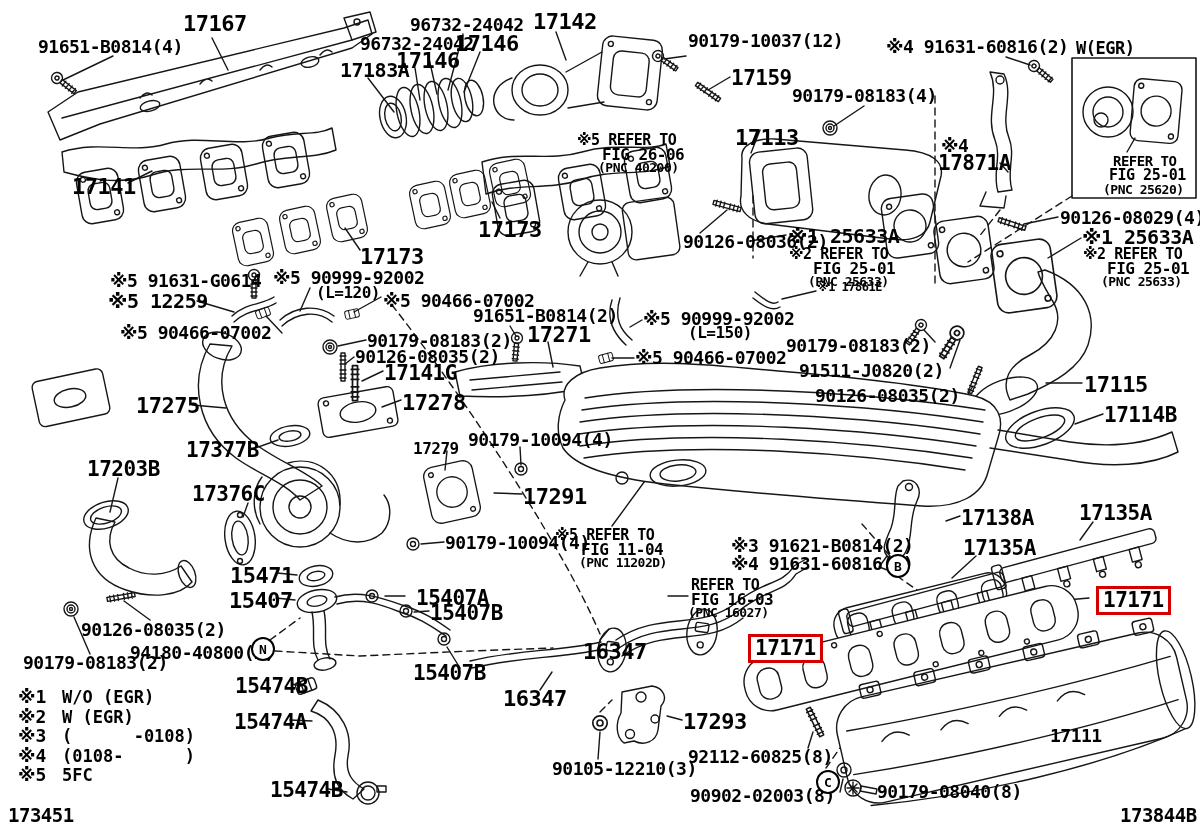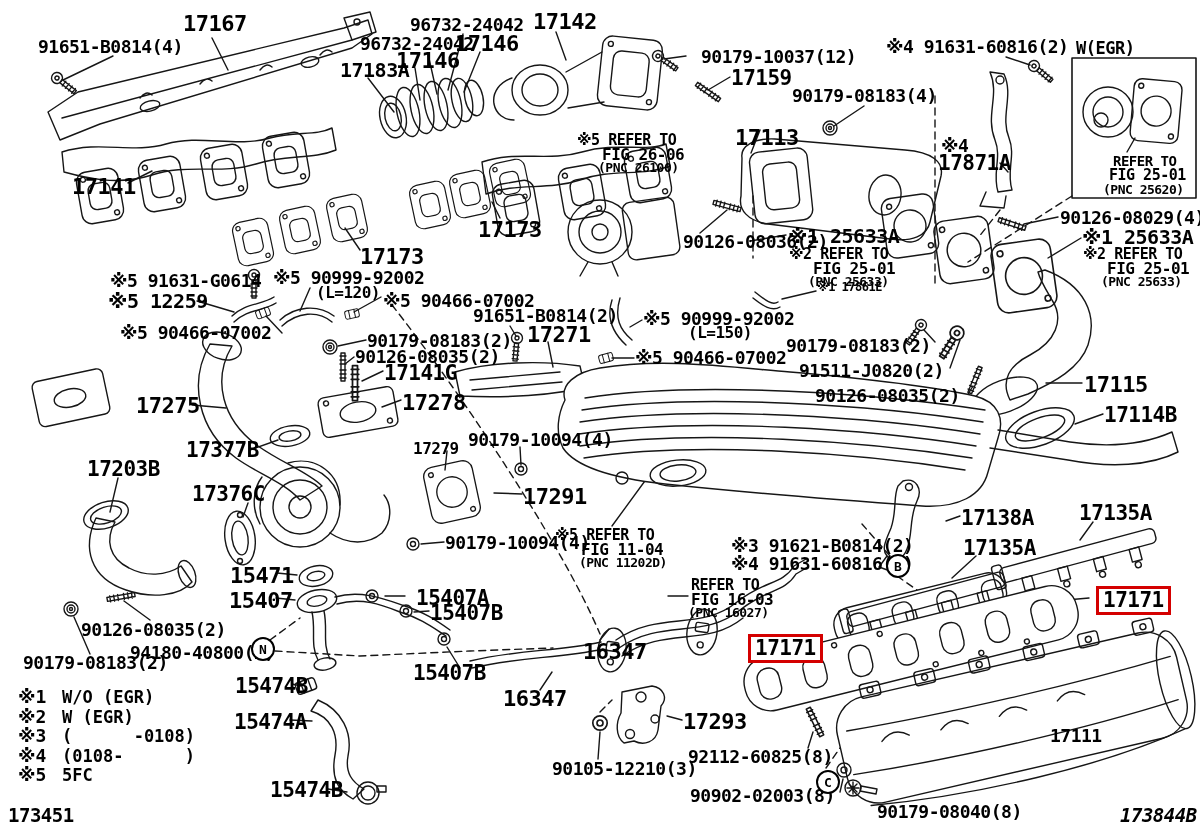--- a/index.html
+++ b/index.html
@@ -11,21 +11,21 @@
   .lbl.hl{border:3px solid #d40000;padding:1px 4px;background:#fff;}
   .circ{position:absolute;width:20px;height:20px;border:2px solid #000;border-radius:50%;
         font-size:13px;font-weight:bold;display:flex;align-items:center;justify-content:center;
         background:#fff;color:#000;}
   .legend{position:absolute;left:18px;top:686px;}
   .legend-row{display:flex;height:19.6px;font-weight:bold;color:#000;}
   .legend-row .mk{width:44px;font-size:18px;}
   .legend-row .tx{font-size:17px;padding-top:1px;white-space:pre;}
   .corner{position:absolute;font-weight:bold;font-size:19px;color:#000;letter-spacing:-0.5px;}
   .corner.bl{left:8px;top:804px;}
-  .corner.br{left:1120px;top:804px;font-style:italic;}
+  .corner.br{left:1120px;top:804px;}
 </style>
 </head>
 <body>
 
 <div class="stage">
 
   <svg viewBox="0 0 1200 828">
     <defs>
       <g id="pflange">
         <rect x="-21" y="-26" width="42" height="52" rx="10"></rect>
@@ -372,34 +372,34 @@
 
   <div id="label-layer">
       <div class="lbl" style="left: 38px; top: 38px;">91651-B0814(4)</div>
       <div class="lbl" style="left: 183px; top: 13px; font-size: 22px;">17167</div>
       <div class="lbl" style="left: 410px; top: 16px;">96732-24042</div>
       <div class="lbl" style="left: 360px; top: 35px;">96732-24042</div>
       <div class="lbl" style="left: 455px; top: 33px; font-size: 22px;">17146</div>
       <div class="lbl" style="left: 396px; top: 50px; font-size: 22px;">17146</div>
       <div class="lbl" style="left: 340px; top: 60px; font-size: 20px;">17183A</div>
       <div class="lbl" style="left: 533px; top: 11px; font-size: 22px;">17142</div>
-      <div class="lbl" style="left: 688px; top: 48px; margin-left: 13px;">90179-10037(12)</div>
+      <div class="lbl" style="left: 688px; top: 32px;">90179-10037(12)</div>
       <div class="lbl" style="left: 731px; top: 68px; font-size: 21px;">17159</div>
       <div class="lbl" style="left: 886px; top: 38px;">※4 91631-60816(2)</div>
       <div class="lbl" style="left: 1076px; top: 40px; font-size: 17px;">W(EGR)</div>
       <div class="lbl" style="left: 1113px; top: 154px; font-size: 14px;">REFER TO</div>
       <div class="lbl" style="left: 1109px; top: 168px; font-size: 15px;">FIG 25-01</div>
       <div class="lbl" style="left: 1103px; top: 183px; font-size: 13px;">(PNC 25620)</div>
       <div class="lbl" style="left: 792px; top: 87px;">90179-08183(4)</div>
       <div class="lbl" style="left: 735px; top: 111px; font-size: 22px; margin-top: 16px;">17113</div>
       <div class="lbl" style="left: 941px; top: 137px;">※4</div>
       <div class="lbl" style="left: 938px; top: 153px; font-size: 21px;">17871A</div>
       <div class="lbl" style="left: 577px; top: 133px; font-size: 15px;">※5 REFER TO</div>
       <div class="lbl" style="left: 602px; top: 147px; font-size: 16px;">FIG 26-06</div>
-      <div class="lbl" style="left: 598px; top: 161px; font-size: 13px;">(PNC 26100)</div>
+      <div class="lbl" style="left: 598px; top: 161px; font-size: 13px;">(PNC 40200)</div>
       <div class="lbl" style="left: 1060px; top: 209px;">90126-08029(4)</div>
       <div class="lbl" style="left: 1082px; top: 227px; font-size: 20px;">※1 25633A</div>
       <div class="lbl" style="left: 1083px; top: 247px; font-size: 15px;">※2 REFER TO</div>
       <div class="lbl" style="left: 1107px; top: 261px; font-size: 16px;">FIG 25-01</div>
       <div class="lbl" style="left: 1101px; top: 275px; font-size: 13px;">(PNC 25633)</div>
       <div class="lbl" style="left: 683px; top: 233px;">90126-08036(2)</div>
       <div class="lbl" style="left: 788px; top: 226px; font-size: 20px;">※1 25633A</div>
       <div class="lbl" style="left: 789px; top: 247px; font-size: 15px;">※2 REFER TO</div>
       <div class="lbl" style="left: 813px; top: 261px; font-size: 16px;">FIG 25-01</div>
       <div class="lbl" style="left: 808px; top: 275px; font-size: 13px;">(PNC 25633)</div>
@@ -456,21 +456,21 @@
       <div class="lbl" style="left: 81px; top: 621px;">90126-08035(2)</div>
       <div class="lbl" style="left: 130px; top: 644px;">94180-40800(2)</div>
       <div class="lbl" style="left: 23px; top: 654px;">90179-08183(2)</div>
       <div class="lbl" style="left: 235px; top: 676px; font-size: 21px;">15474B</div>
       <div class="lbl" style="left: 234px; top: 712px; font-size: 21px;">15474A</div>
       <div class="lbl" style="left: 270px; top: 780px; font-size: 21px;">15474B</div>
       <div class="lbl" style="left: 683px; top: 711px; font-size: 22px;">17293</div>
       <div class="lbl" style="left: 688px; top: 748px;">92112-60825(8)</div>
       <div class="lbl" style="left: 690px; top: 787px;">90902-02003(8)</div>
       <div class="lbl" style="left: 552px; top: 760px;">90105-12210(3)</div>
-      <div class="lbl" style="left: 877px; top: 803px;">90179-08040(8)</div>
+      <div class="lbl" style="left: 877px; top: 783px;">90179-08040(8)</div>
       <div class="lbl" style="left: 1050px; top: 727px; font-size: 18px;">17111</div>
       <div class="lbl" style="left: 1084px; top: 374px; font-size: 22px;">17115</div>
       <div class="lbl" style="left: 1104px; top: 405px; font-size: 21px;">17114B</div>
       <div class="circ" style="left: 886px; top: 554px;">B</div>
       <div class="circ" style="left: 251px; top: 637px;">N</div>
       <div class="circ" style="left: 816px; top: 770px;">C</div>
     </div>
 
   <div class="legend" id="legend">
       <div class="legend-row">

